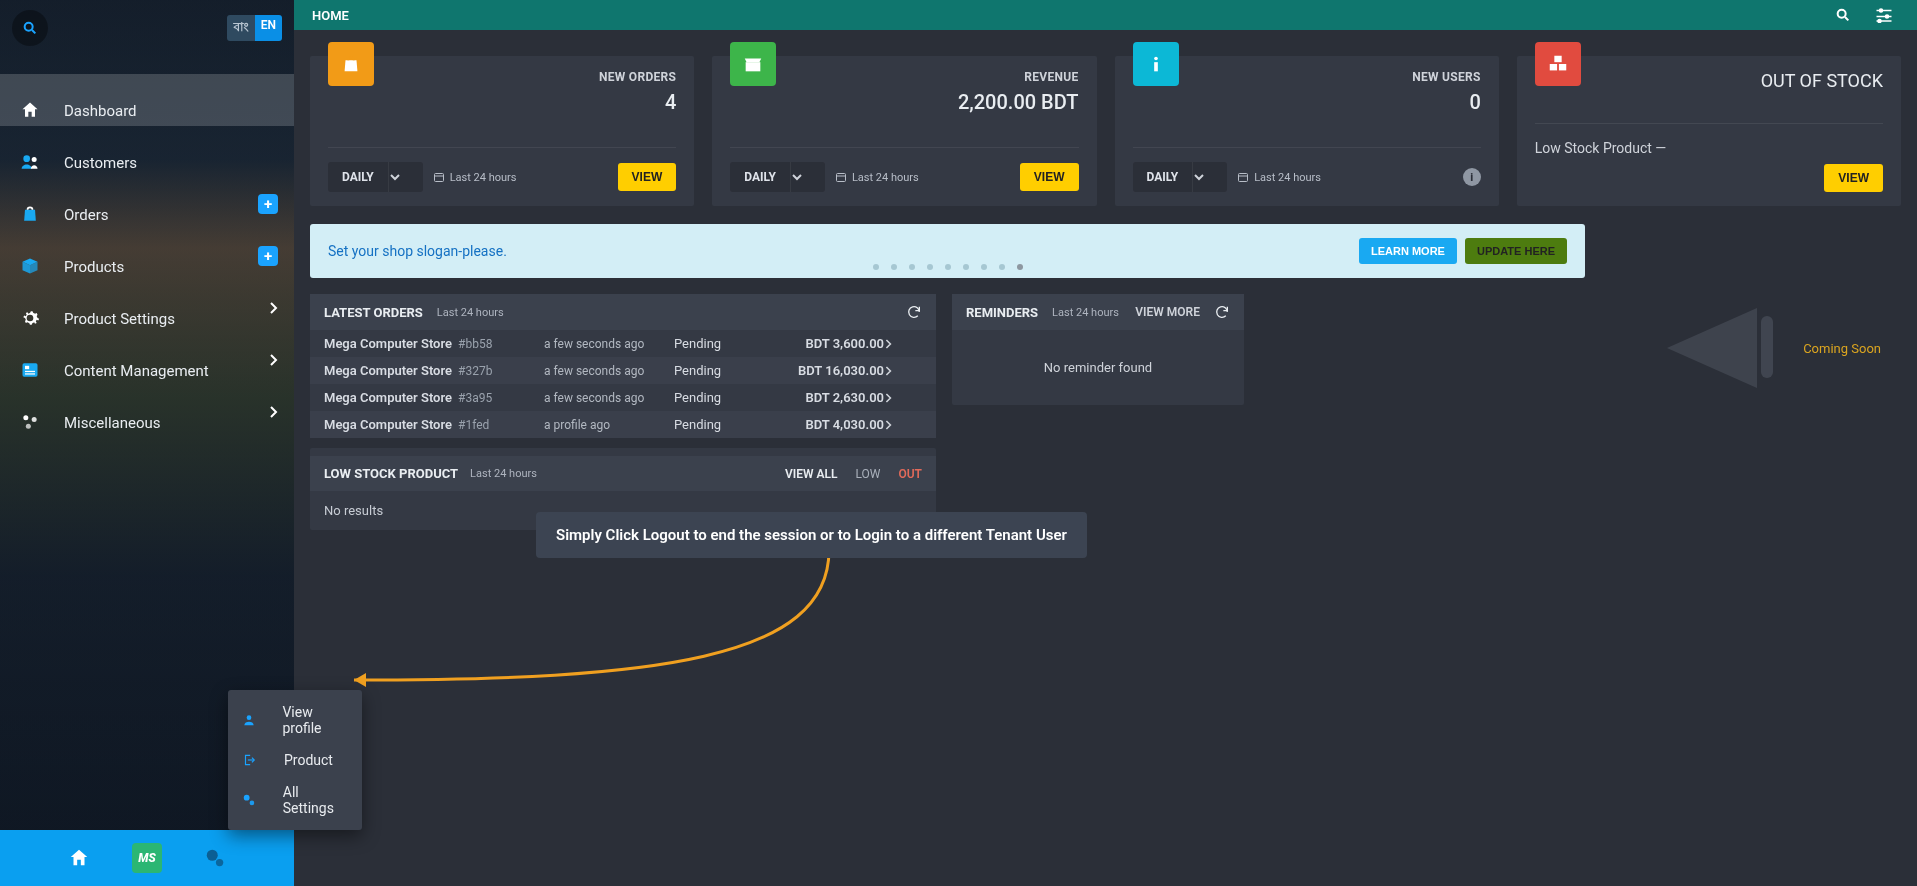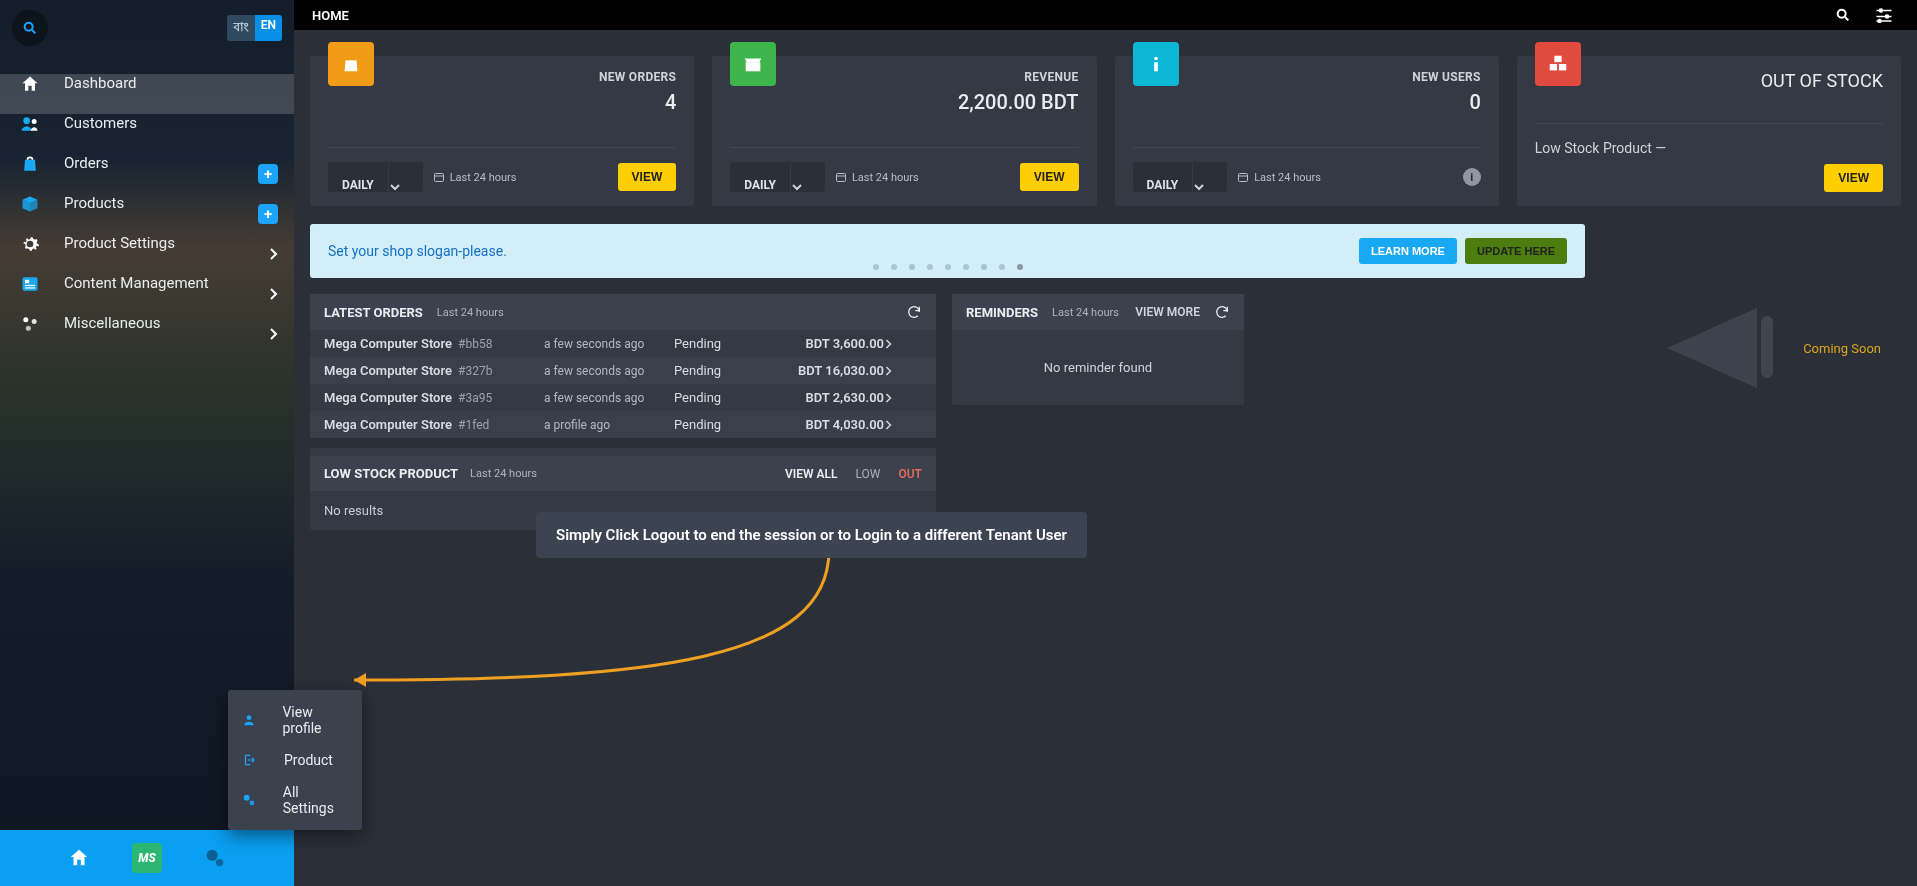--- a/index.html
+++ b/index.html
@@ -42,23 +42,23 @@
     border-radius:3px;
     overflow:hidden;
     font-size:12px;
     font-weight:600;
   }
   .lang-bn { background:#2f4a60; color:#b9c6d2; padding:3px 6px; }
   .lang-en { background:#0a8fe6; color:#fff; padding:3px 6px; }
   .nav { margin-top: 18px; }
   .nav-item {
     display:flex;
-    align-items:flex-start;
-    height:40px;
-    padding:0 20px;
+    align-items:flex-end;
+    height:52px;
+    padding:6px 20px;
     color:#e9edf1;
     font-size:15px;
     cursor:pointer;
     position:relative;
   }
   .nav-item.active {
     background: rgba(255,255,255,0.18);
   }
   .nav-item .icon { width:24px; text-align:center; margin-right:20px; }
   .nav-item .chev {
@@ -79,21 +79,21 @@
   }
   .sb-btn { width:30px; height:30px; display:flex; align-items:center; justify-content:center; cursor:pointer; }
   .sb-btn.ms { background:#2bb673; color:#fff; border-radius:4px; font-weight:800; font-style:italic; font-size:12px; }
   .sidebar-footer-spacer { flex:1; }
 
   
   .topbar {
     position:absolute;
     left:294px; top:0; right:0;
     height:30px;
-    background:#000000;
+    background:#0f766e;
     display:flex; align-items:center;
     padding:0 18px;
     color:#fff;
     font-size:13px; font-weight:600;
   }
   .topbar .spacer { flex:1; }
   .topbar .ticon { width:24px; text-align:center; cursor:pointer; margin-left:16px; }
 
   
   .main {
@@ -124,21 +124,21 @@
   .badge.cyan   { background:#0cb8d6; }
   .badge.red    { background:#e14b3f; }
   .card .metric-label { color:#cfd3da; font-size:12px; font-weight:700; letter-spacing:.3px; text-align:right; }
   .card .metric-value { color:#e9edf1; font-size:20px; font-weight:500; text-align:right; margin-top:6px; }
   .card .card-foot {
     margin-top:auto; padding-top:14px; border-top:1px solid rgba(255,255,255,0.07);
     display:flex; align-items:center; gap:10px;
   }
   .select-box {
     background:#2b2f38; border-radius:3px; height:30px;
-    display:flex; align-items:flex-end;
+    display:flex; align-items:center;
   }
   .select-box .sel-label { padding:0 14px; font-size:12px; font-weight:700; color:#dfe3ea; }
   .select-box .sel-div { width:1px; height:100%; background:rgba(255,255,255,0.06); }
   .select-box .sel-caret { width:34px; text-align:center; }
   .hours { color:#b8bec8; font-size:11px; display:flex; align-items:center; gap:5px; }
   .view-btn {
     margin-left:auto; background:#ffce00; color:#222; font-weight:700;
     border:none; border-radius:3px; height:28px; padding:0 14px; font-size:12px; cursor:pointer;
   }
   .info-dot {

